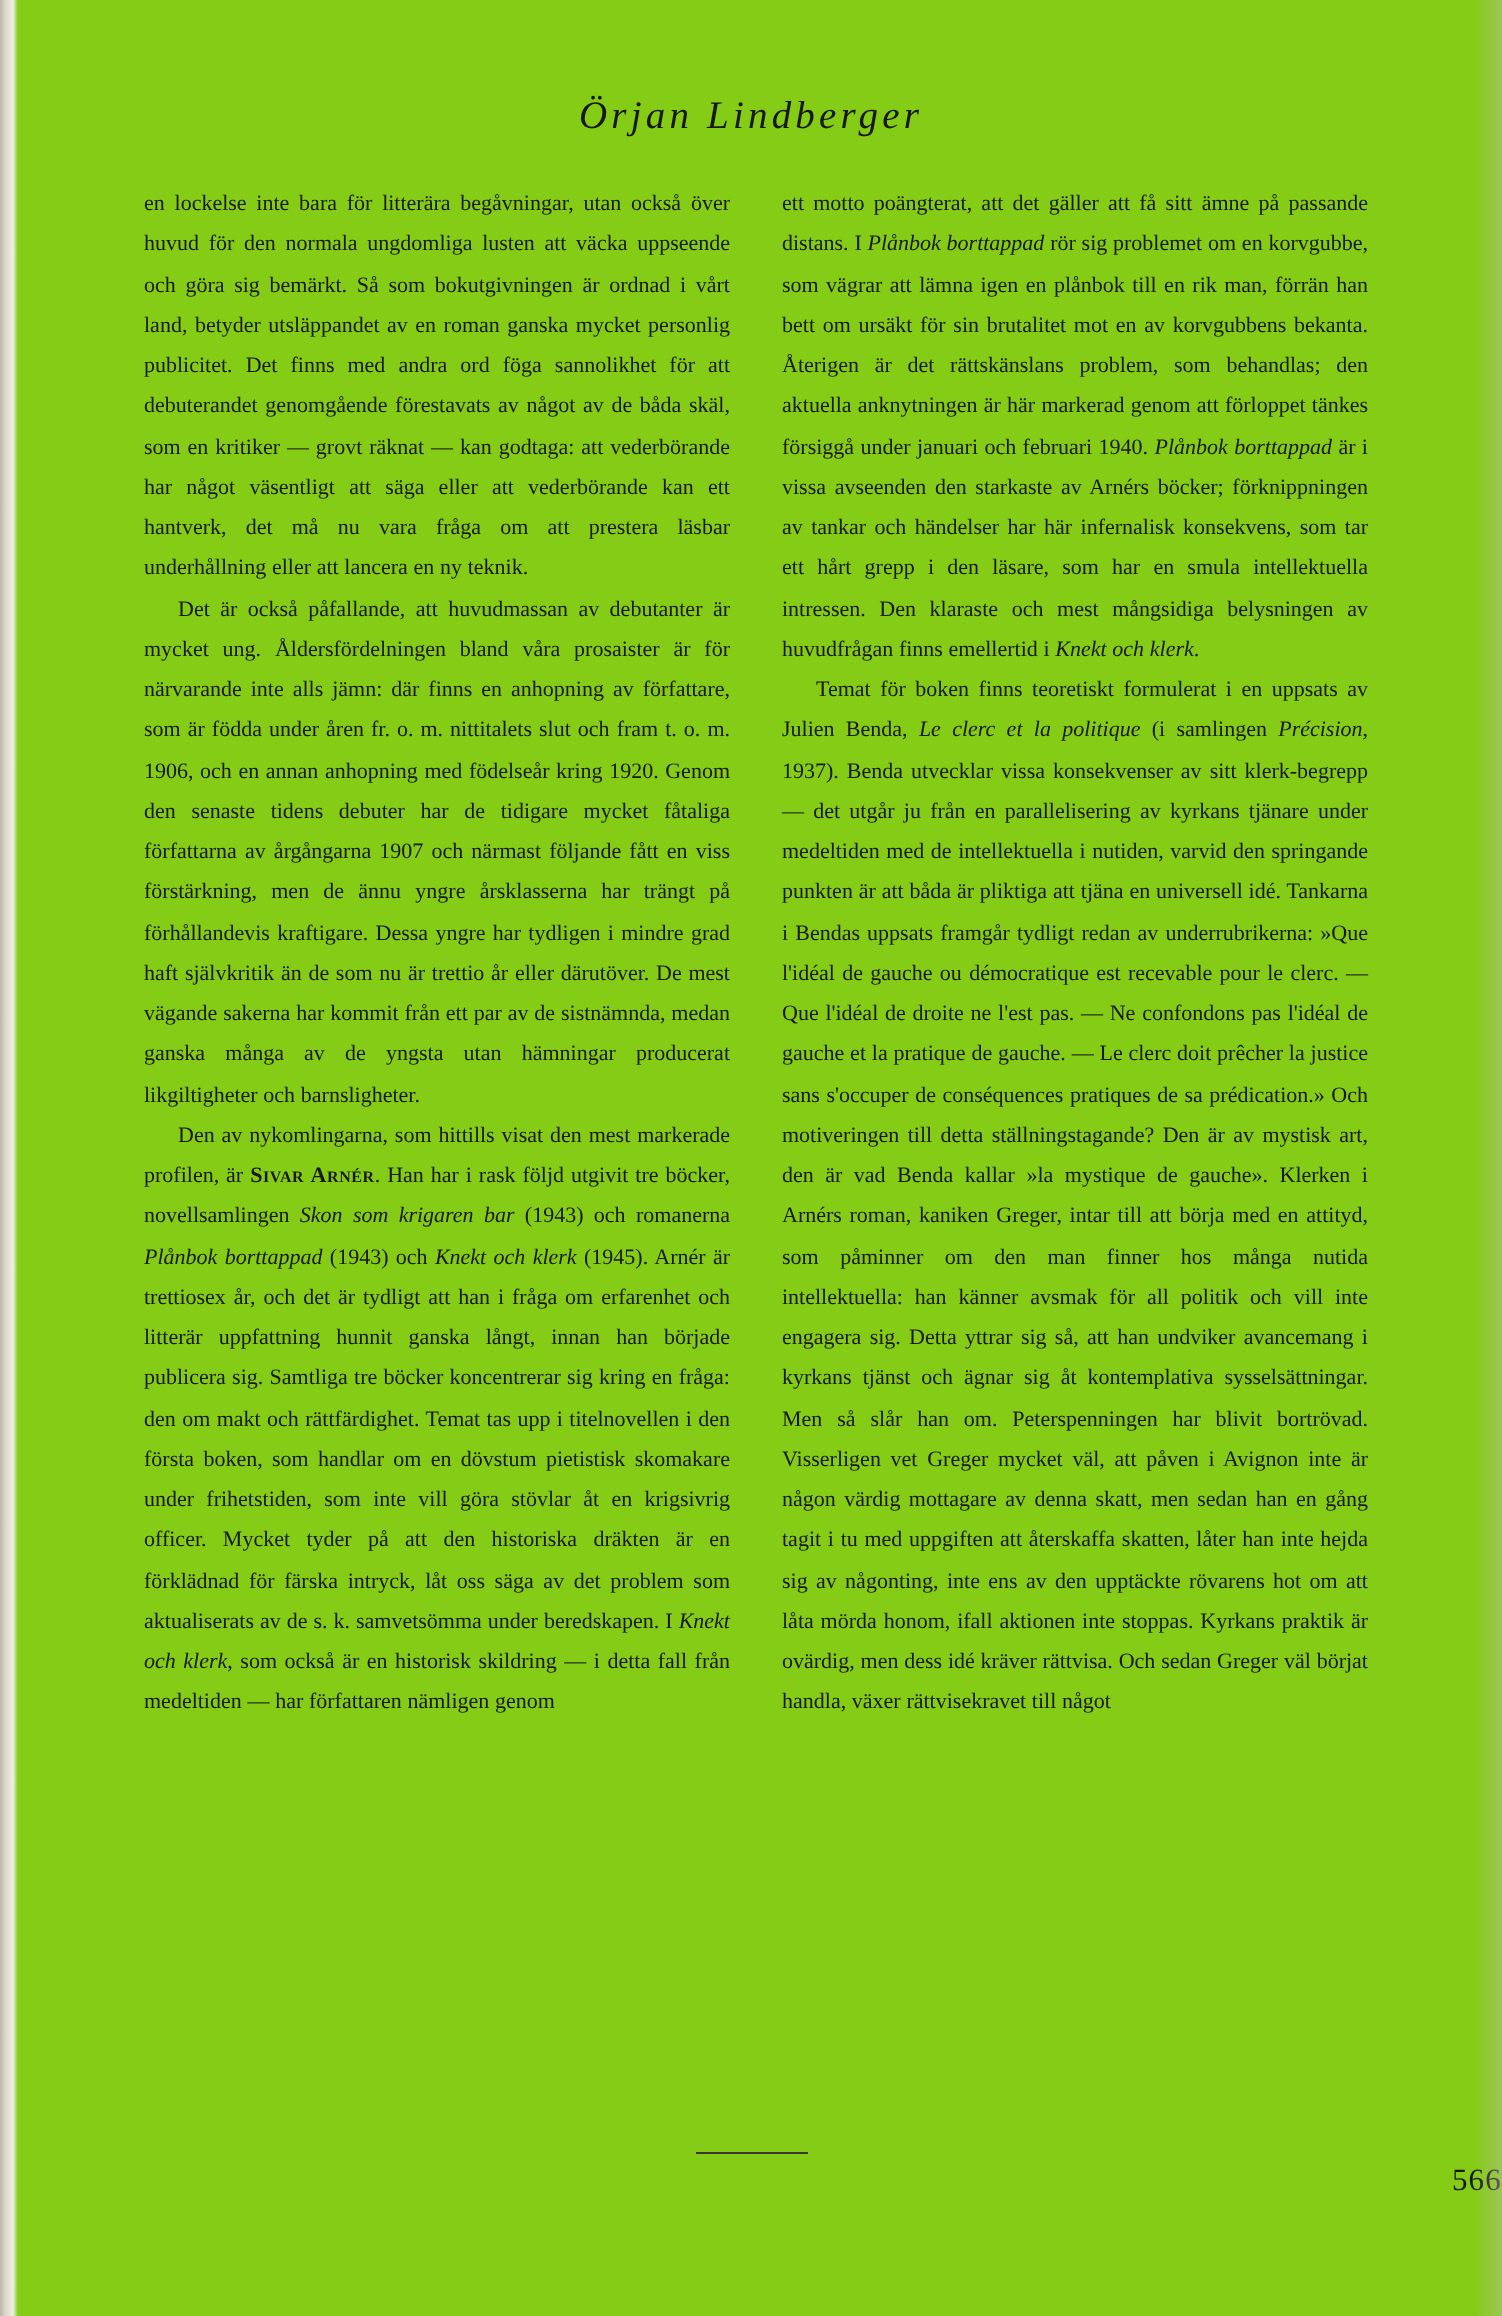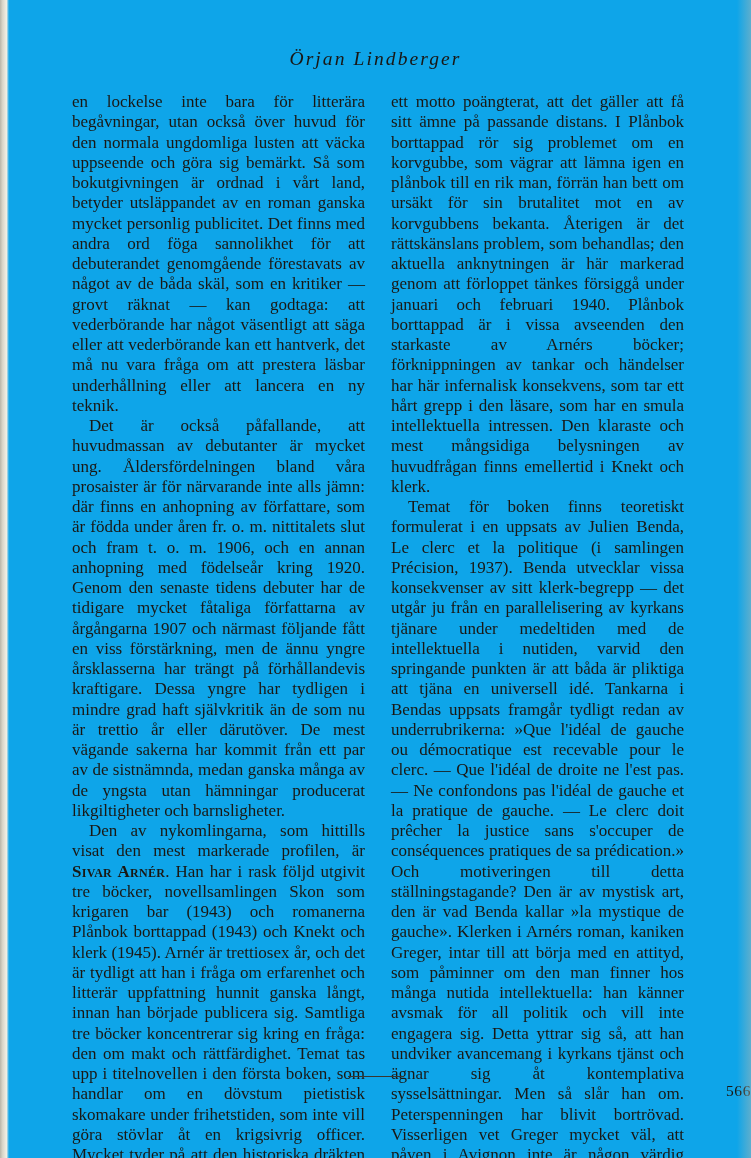--- a/index.html
+++ b/index.html
@@ -8,21 +8,21 @@
   }
   body {
     background: #c8c6bc;
     font-family: "Liberation Serif", "DejaVu Serif", serif;
   }
   .page {
     position: relative;
     width: 751px;
     height: 1158px;
     margin: 0 auto;
-    background: #0ea5e9;
+    background: #84cc16;
     overflow: hidden;
   }
   
   .page::before {
     content: "";
     position: absolute;
     left: 0; top: 0; bottom: 0;
     width: 9px;
     background: linear-gradient(to right, #b9b6a9 0%, #d8d5c8 28%, #f2efe3 72%, rgba(251,249,240,0) 100%);
     pointer-events: none;
@@ -59,30 +59,30 @@
     gap: 26px;
   }
   .col {
     width: 293px;
   }
 
   p.para {
     margin: 0;
     text-align: justify;
     text-align-last: left;
-    font-size: 17px;
+    font-size: 11px;
     line-height: 20.25px;
     color: #1a1814;
     hyphens: manual;
     word-spacing: 0.1px;
   }
   p.para.indent {
     text-indent: 17px;
   }
-  .it { }
+  .it { font-style: italic; }
   .sc {
     font-variant: small-caps;
     letter-spacing: 0.3px;
     font-weight: bold;
   }
 
   .folio {
     position: absolute;
     left: 0;
     top: 1076px;

